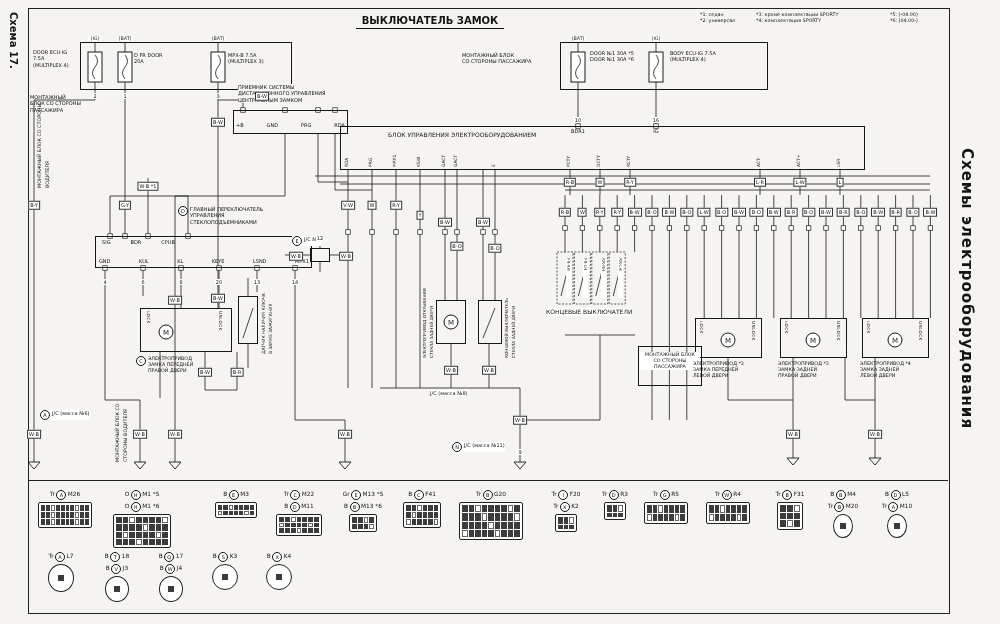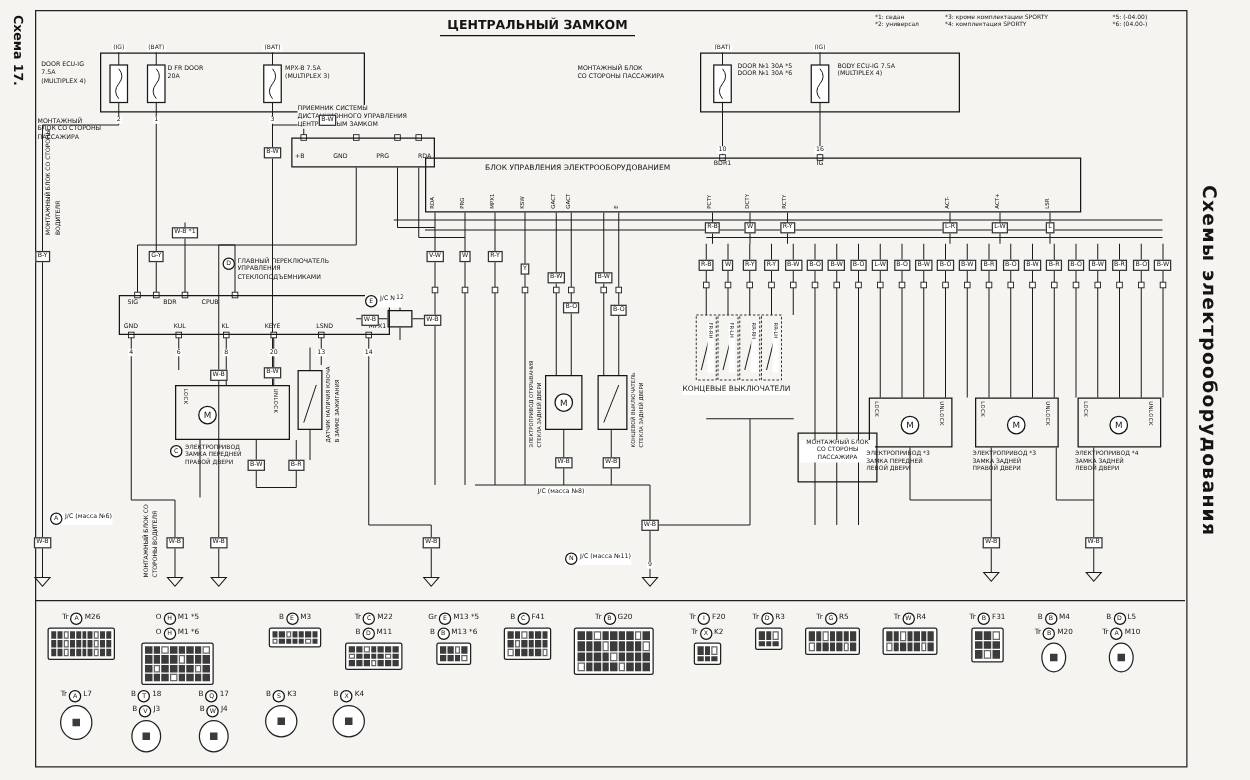--- a/index.html
+++ b/index.html
@@ -194,21 +194,21 @@
     <rect x="649" y="52" width="14" height="30" fill="#fff" stroke="#1a1a1a" stroke-width="1"></rect>
     <path d="M656,55 q5,6 0,12 q-5,6 0,12" fill="none" stroke="#1a1a1a" stroke-width="0.8"></path>
   </svg>
 
 <div class="abs frame" style="left:28px;top:8px;width:920px;height:604px"></div>
 <div class="abs" style="left:28px;top:480px;width:920px;height:0;border-top:1px solid #222;z-index:2"></div>
 
 <div class="abs vtext b" style="left:8px;top:12px;font-size:10px;z-index:3">Схема 17.</div>
 <div class="abs vtext b" style="left:958px;top:148px;font-size:15px;letter-spacing:1px;z-index:3">Схемы электрооборудования</div>
 <div class="abs b" style="left:300px;top:15px;width:260px;text-align:center;font-size:10px;z-index:3">
-  <span style="border-bottom:1px solid #111;padding:0 6px 2px">ЦЕНТРАЛЬНЫЙ ЗАМКОМ</span>
+  <span style="border-bottom:1px solid #111;padding:0 6px 2px">ВЫКЛЮЧАТЕЛЬ ЗАМОК</span>
 </div>
 <div class="abs" id="legend" style="left:700px;top:12px;width:246px;display:grid;grid-template-columns:56px 134px 50px;row-gap:1px;font-size:4.8px;z-index:3">
   <span>*1: седан</span>
   <span>*3: кроме комплектации SPORTY</span>
   <span>*5: (-04.00)</span>
   <span>*2: универсал</span>
   <span>*4: комплектация SPORTY</span>
   <span>*6: (04.00-)</span>
 </div>
 

